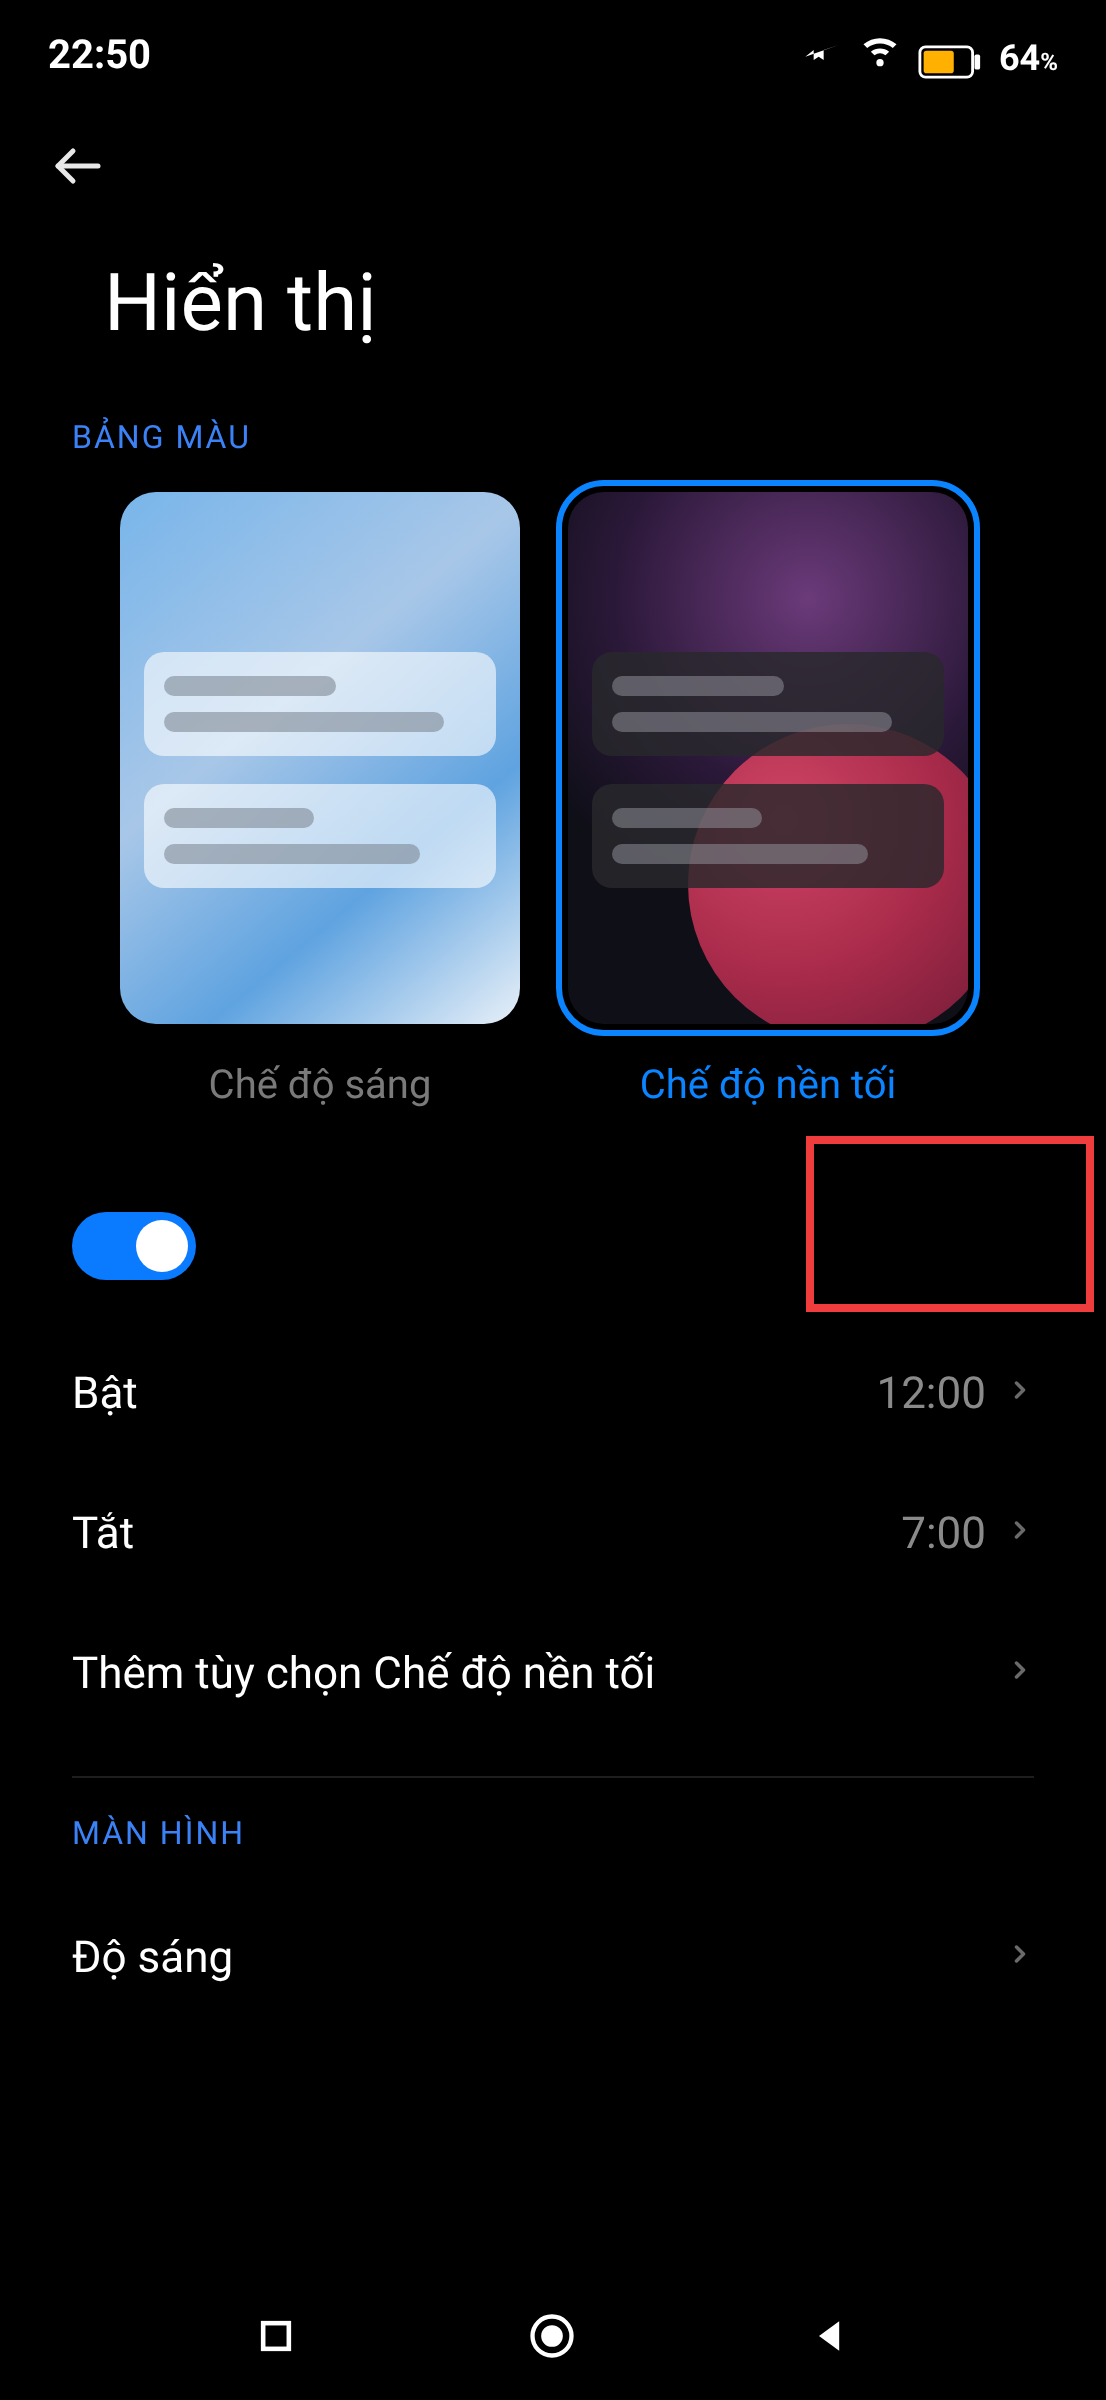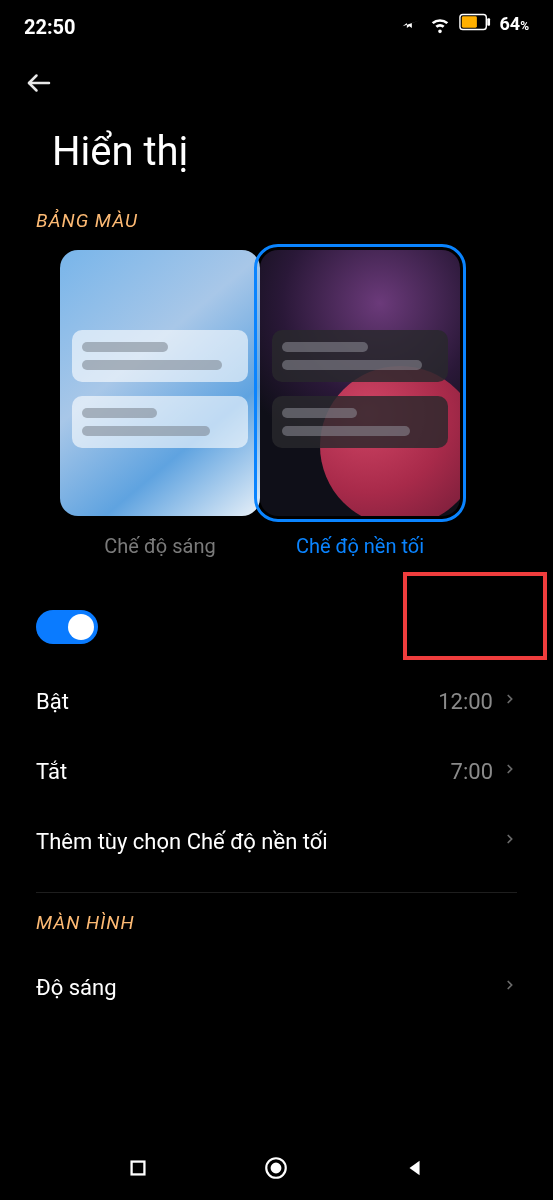--- a/index.html
+++ b/index.html
@@ -17,21 +17,21 @@
 .status-bar {
   display: flex;
   justify-content: space-between;
   align-items: center;
   padding: 13px 24px 8px 24px;
   font-size: 20px;
   font-weight: 700;
 }
 .status-right {
   display: flex;
-  align-items: flex-start;
+  align-items: flex-end;
   gap: 8px;
 }
 .battery-icon { display:inline-flex; align-items:center; }
 .battery-pct { font-size: 18px; }
 .battery-pct sub { font-size: 12px; vertical-align: baseline; }
 
 
 .back-row {
   padding: 20px 24px 10px 24px;
 }
@@ -39,30 +39,30 @@
 
 .page-title {
   font-size: 40px;
   font-weight: 400;
   padding: 16px 36px 28px 36px;
   margin-left: 16px;
 }
 
 
 .section-header {
-  color: #fdba74;
-  font-size: 19px;
+  color: #3b82f6;
+  font-size: 16px;
   letter-spacing: 1px;
   padding: 6px 36px 18px 36px;
-  font-style: italic;
 }
 
 
 .theme-row {
   display: flex;
+  gap: 24px;
   padding: 0 20px 10px 60px;
   justify-content: flex-start;
 }
 .theme-option {
   display: flex;
   flex-direction: column;
   align-items: center;
   gap: 18px;
 }
 .theme-card {

